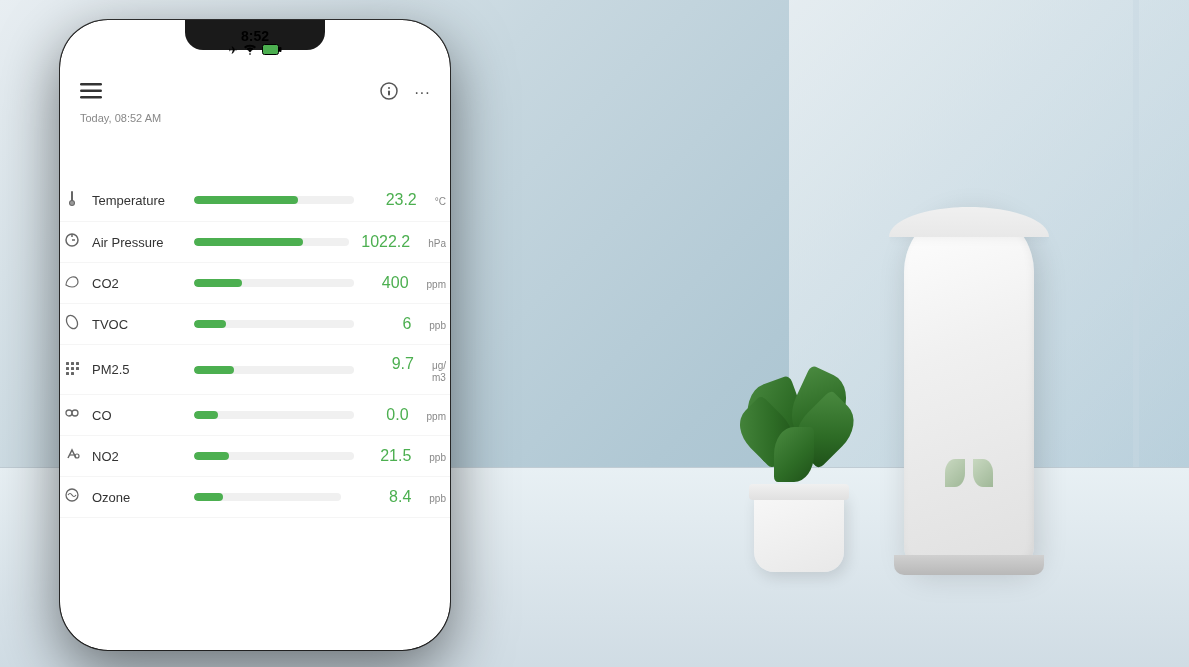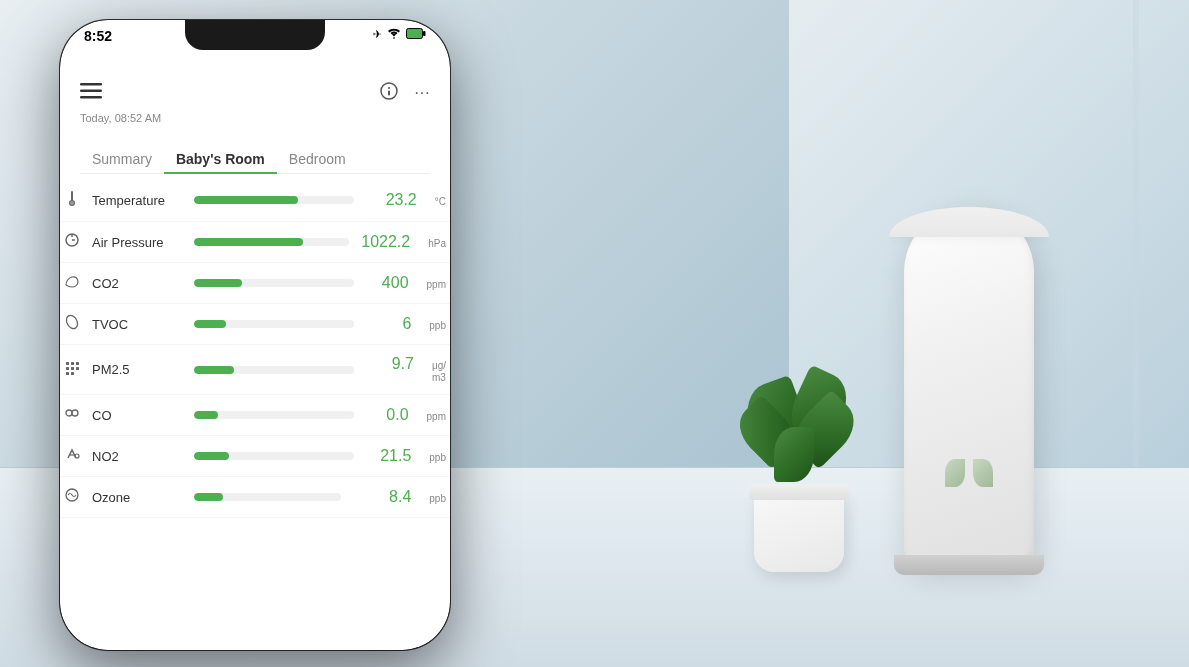--- a/index.html
+++ b/index.html
@@ -194,24 +194,25 @@
     }
 
     
     .status-bar {
       position: absolute;
       top: 8px;
       left: 0;
       right: 0;
       height: 24px;
       display: flex;
-      align-items: flex-start;
+      align-items: center;
       justify-content: space-between;
       padding: 0 24px;
       z-index: 11;
+      flex-direction: column;
     }
 
     .status-time {
       font-size: 14px;
       font-weight: 600;
       color: #000;
     }
 
     .status-icons {
       display: flex;
@@ -253,21 +254,21 @@
     }
 
     .header-icon {
       font-size: 16px;
       color: #555;
     }
 
     .date-text {
       font-size: 11px;
       color: #888;
-      margin-bottom: 21px;
+      margin-bottom: 12px;
     }
 
     
     .tabs-row {
       display: flex;
       gap: 0;
       border-bottom: 1px solid #eee;
     }
 
     .tab-item {
@@ -453,25 +454,20 @@
               <svg width="18" height="18" viewBox="0 0 18 18">
                 <circle cx="9" cy="9" r="8" stroke="#555" stroke-width="1.5" fill="none"></circle>
                 <circle cx="9" cy="6" r="1" fill="#555"></circle>
                 <rect x="8" y="8.5" width="2" height="5" rx="1" fill="#555"></rect>
               </svg>
             </span>
             <span class="header-icon">···</span>
           </div>
         </div>
         <div class="date-text">Today, 08:52 AM</div>
-        <div class="tabs-row">
-          <div class="tab-item">Summary</div>
-          <div class="tab-item active">Baby's Room</div>
-          <div class="tab-item">Bedroom</div>
-        </div>
       </div>
 
       <div class="sensor-list" id="sensor-list">
       <div class="sensor-row">
       <div class="sensor-icon-wrap">
         <svg width="16" height="18" viewBox="0 0 16 18" fill="none">
                 <circle cx="8" cy="14" r="3" fill="#666"></circle>
                 <rect x="7" y="2" width="2" height="11" rx="1" fill="#666"></rect>
                 <circle cx="8" cy="14" r="2" fill="#999"></circle>
               </svg>

